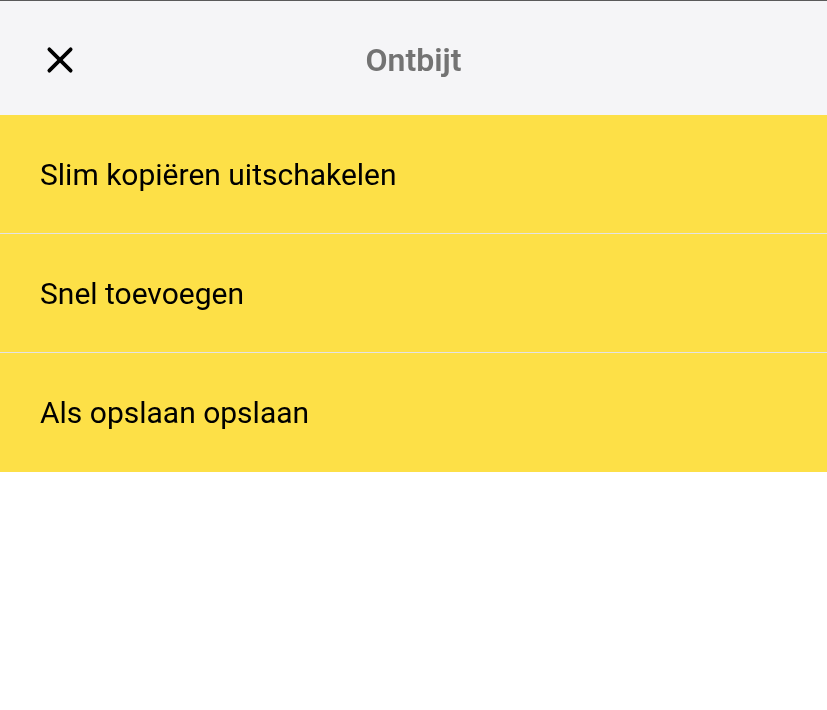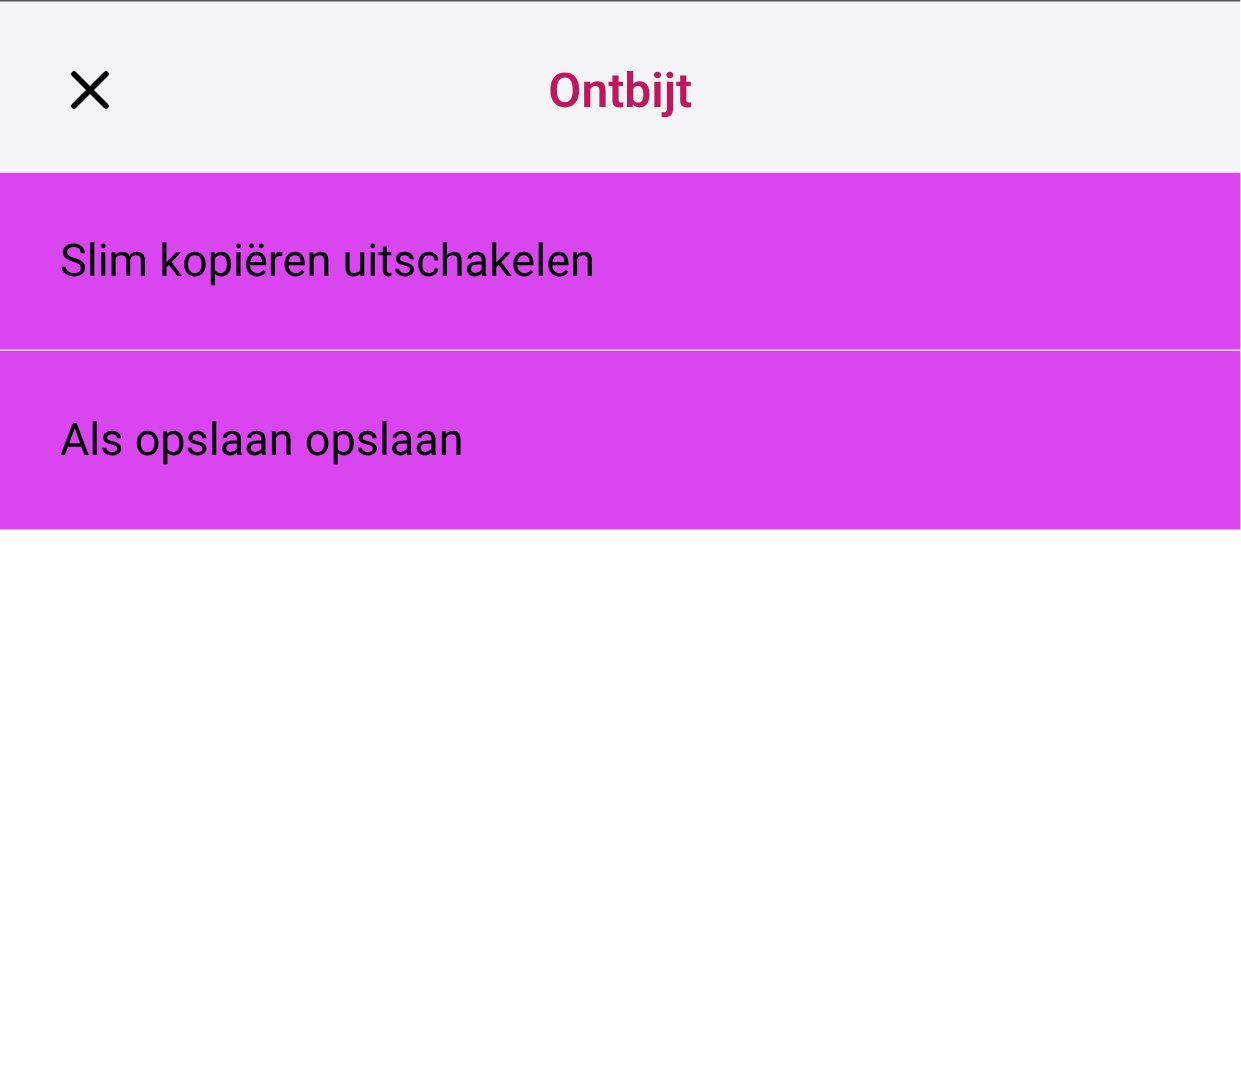--- a/index.html
+++ b/index.html
@@ -39,27 +39,27 @@
       justify-content: center;
       cursor: pointer;
     }
     .close-btn svg {
       width: 32px;
       height: 32px;
     }
     .title {
       font-size: 32px;
       font-weight: 600;
-      color: #be185d;
+      color: #737373;
       position: absolute;
       left: 50%;
       transform: translateX(-50%);
     }
     .menu-list {
-      background: #d946ef;
+      background: #fde047;
       text-align: right;
     }
     .menu-item {
       height: 119px;
       display: flex;
       align-items: center;
       padding: 0 40px;
       border-bottom: 1px solid #e3e3e5;
       cursor: pointer;
     }
@@ -85,15 +85,18 @@
     </svg>
   </div>
   <div class="title">Ontbijt</div>
 </div>
 
 <div class="menu-list">
   <div class="menu-item">
     <span class="menu-item-label">Slim kopiëren uitschakelen</span>
   </div>
   <div class="menu-item">
+    <span class="menu-item-label">Snel toevoegen</span>
+  </div>
+  <div class="menu-item">
     <span class="menu-item-label">Als opslaan opslaan</span>
   </div>
 </div>
 
 </body></html>

